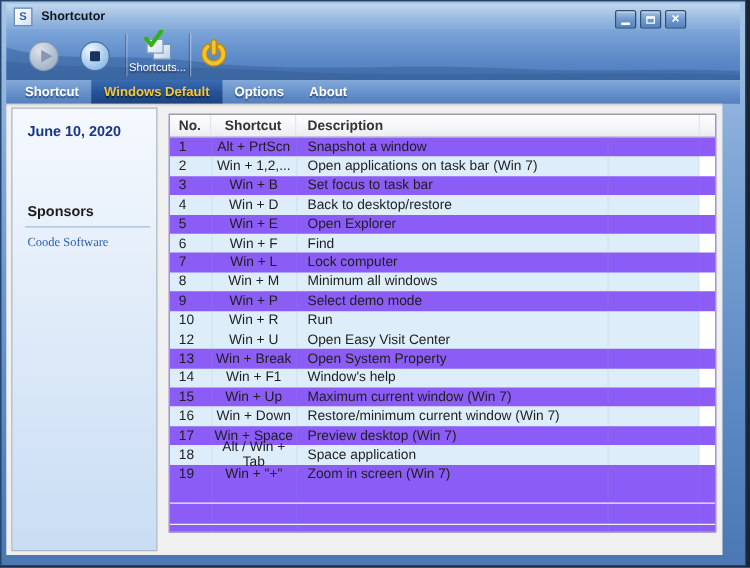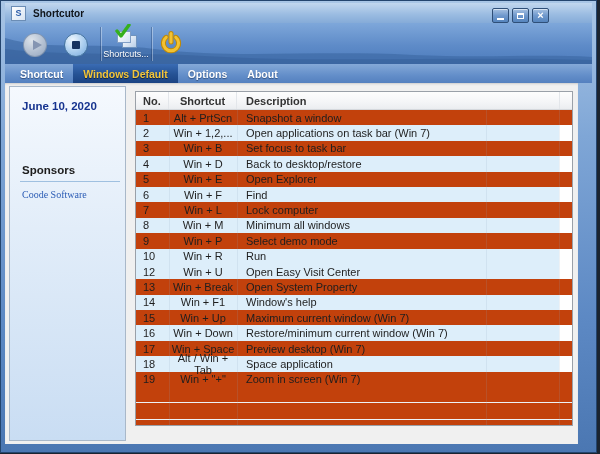--- a/index.html
+++ b/index.html
@@ -63,21 +63,21 @@
   .content{position:absolute;left:4px;top:82px;width:573px;height:361px;background:#f0f0f0;
            box-shadow:inset 0 2px 3px -2px rgba(0,0,0,.3);}
   .sidebar{position:absolute;left:4px;top:3px;bottom:3px;width:117px;
            background:linear-gradient(180deg,#f5f9fe 0%,#e2edf9 40%,#c9ddf3 100%);
            border:1px solid #a9b8c9;box-sizing:border-box;}
   .sb-date{margin:13px 0 0 12px;font-size:11.5px;font-weight:bold;color:#16338f;}
   .sb-sponsors{margin:52px 0 0 12px;font-size:11.5px;font-weight:bold;color:#1c1c1c;}
   .sb-divider{margin:5px 5px 0 10px;border-top:1px solid #9fc0e0;}
   .sb-link{margin:7px 0 0 12px;font-size:10px;color:#2b5cb5;cursor:pointer;font-family:Liberation Serif, serif;}
   
-  .table{position:absolute;left:130px;top:8px;width:438px;height:335px;background:#c2410c;
+  .table{position:absolute;left:130px;top:8px;width:438px;height:335px;background:#8b5cf6;
          border:1px solid #9aa0a8;box-sizing:border-box;display:flex;flex-direction:column;}
   .thead{height:17px;flex:0 0 auto;display:flex;align-items:center;
          background:linear-gradient(180deg,#fdfdfd 0%,#f4f5f7 60%,#ebedf0 100%);
          border-bottom:1px solid #d5d8dc;font-size:11px;font-weight:bold;color:#333;}
   .th{box-sizing:border-box;height:100%;display:flex;align-items:center;border-right:1px solid #e3e6ea;}
   .th-no{width:33px;padding-left:7px;}
   .th-sc{width:68px;justify-content:center;}
   .th-desc{width:249px;padding-left:9px;border-right:none;}
   .th-pad{width:74px;border-right:1px solid #e3e6ea;border-left:none;}
   .th-rest{flex:1;border-right:none;}

